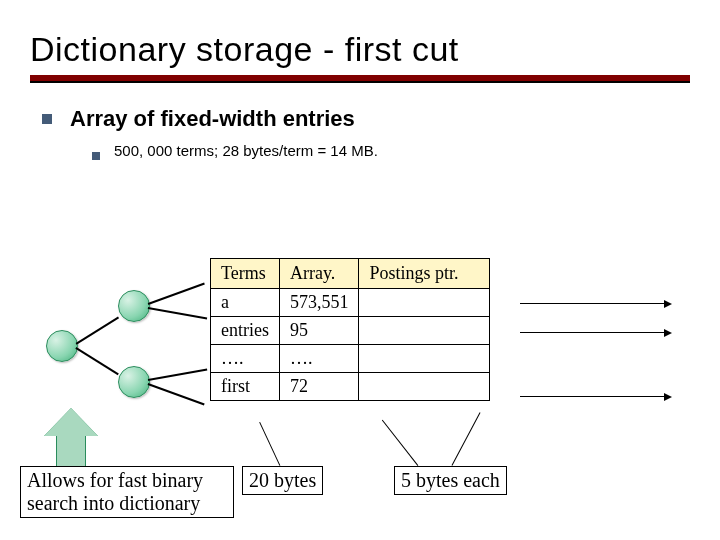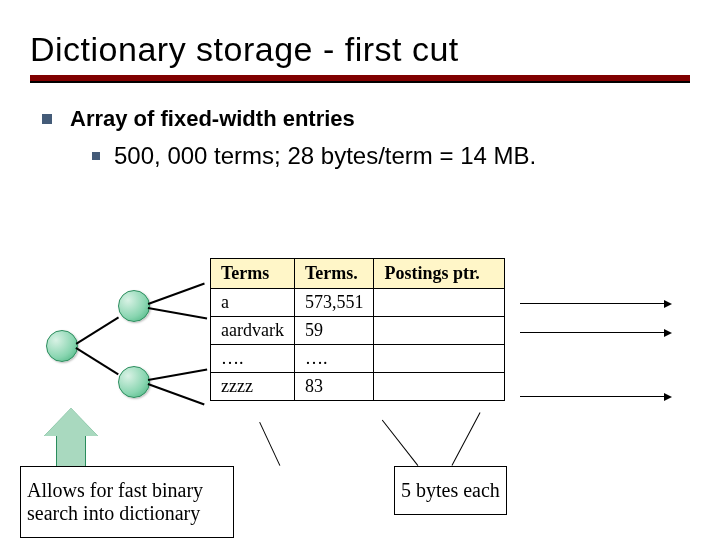--- a/index.html
+++ b/index.html
@@ -39,21 +39,21 @@
     display: flex;
     align-items: flex-start;
     font-size: 22px;
     font-weight: 700;
     margin-bottom: 10px;
     margin-top: 25px;
   }
   .b2 {
     display: flex;
     align-items: flex-start;
-    font-size: 24px;
+    font-size: 15px;
     font-weight: 400;
     margin-left: 50px;
   }
   .sq {
     display: inline-block;
     width: 10px;
     height: 10px;
     background: #445b78;
     margin-right: 18px;
     margin-top: 8px;
@@ -75,21 +75,21 @@
   table.dict {
     border-collapse: collapse;
     font-family: "Times New Roman", Times, serif;
     font-size: 18px;
   }
   table.dict th {
     background: #fff6c8;
     text-align: left;
     padding: 4px 10px;
     border: 1px solid #000;
-    font-weight: 700;
+    font-weight: 400;
   }
   table.dict td {
     border: 1px solid #000;
     padding: 3px 10px;
     background: #fff;
   }
   table.dict td.ptr {
     min-width: 110px;
   }
 
@@ -148,21 +148,21 @@
     border: 1px solid #2a8c5c;
     border-top: none;
     margin: 0 auto;
   }
 
   .caption-box {
     position: absolute;
     border: 1px solid #000;
     font-family: "Times New Roman", Times, serif;
     font-size: 20px;
-    padding: 12px 6px;
+    padding: 2px 6px;
     background: #fff;
     text-align: left;
     line-height: 1.15;
   }
 
   .anno-line {
     position: absolute;
     background: #000;
     height: 1.2px;
     transform-origin: left center;
@@ -196,59 +196,60 @@
   <div class="edge" style="left:148px; top:303px; width:60px; transform:rotate(-20deg);"></div>
   <div class="edge" style="left:148px; top:307px; width:60px; transform:rotate(10deg);"></div>
   <div class="edge" style="left:148px; top:379px; width:60px; transform:rotate(-10deg);"></div>
   <div class="edge" style="left:148px; top:383px; width:60px; transform:rotate(20deg);"></div>
 
   <div class="tbl-wrap">
     <table class="dict">
       <tbody>
           <tr>
         <th>Terms</th>
-        <th>Terms.</th>
+        <th>Array.</th>
         <th>Postings ptr.</th>
       </tr>
       <tr>
         <td>a</td>
         <td>573,551</td>
         <td class="ptr"></td>
       </tr>
       <tr>
-        <td>aardvark</td>
-        <td>59</td>
+        <td>entries</td>
+        <td>95</td>
         <td class="ptr"></td>
       </tr>
       <tr>
         <td>….</td>
         <td>….</td>
         <td class="ptr"></td>
       </tr>
       <tr>
-        <td>zzzz</td>
-        <td>83</td>
+        <td>first</td>
+        <td>72</td>
         <td class="ptr"></td>
       </tr>
     </tbody>
       </table>
   </div>
 
   <div class="ptr-arrow" style="left:520px; top:303px; width:150px;"></div>
   <div class="ptr-arrow" style="left:520px; top:332px; width:150px;"></div>
   <div class="ptr-arrow" style="left:520px; top:396px; width:150px;"></div>
 
   <div class="up-arrow">
     <div class="head"></div>
     <div class="stem"></div>
   </div>
 
   <div class="caption-box" style="left:20px; top:466px; width:200px; white-space:pre-line;">Allows for fast binary
 search into dictionary</div>
 
+  <div class="caption-box" style="left:242px; top:466px;">20 bytes</div>
 
   <div class="caption-box" style="left:394px; top:466px;">5 bytes each</div>
 
   <div class="anno-line" style="left:280px; top:465px; width:48px; transform:rotate(-115deg);"></div>
   <div class="anno-line" style="left:418px; top:465px; width:58px; transform:rotate(-128deg);"></div>
   <div class="anno-line" style="left:452px; top:465px; width:60px; transform:rotate(-62deg);"></div>
 
 </div>
 
 </body></html>

